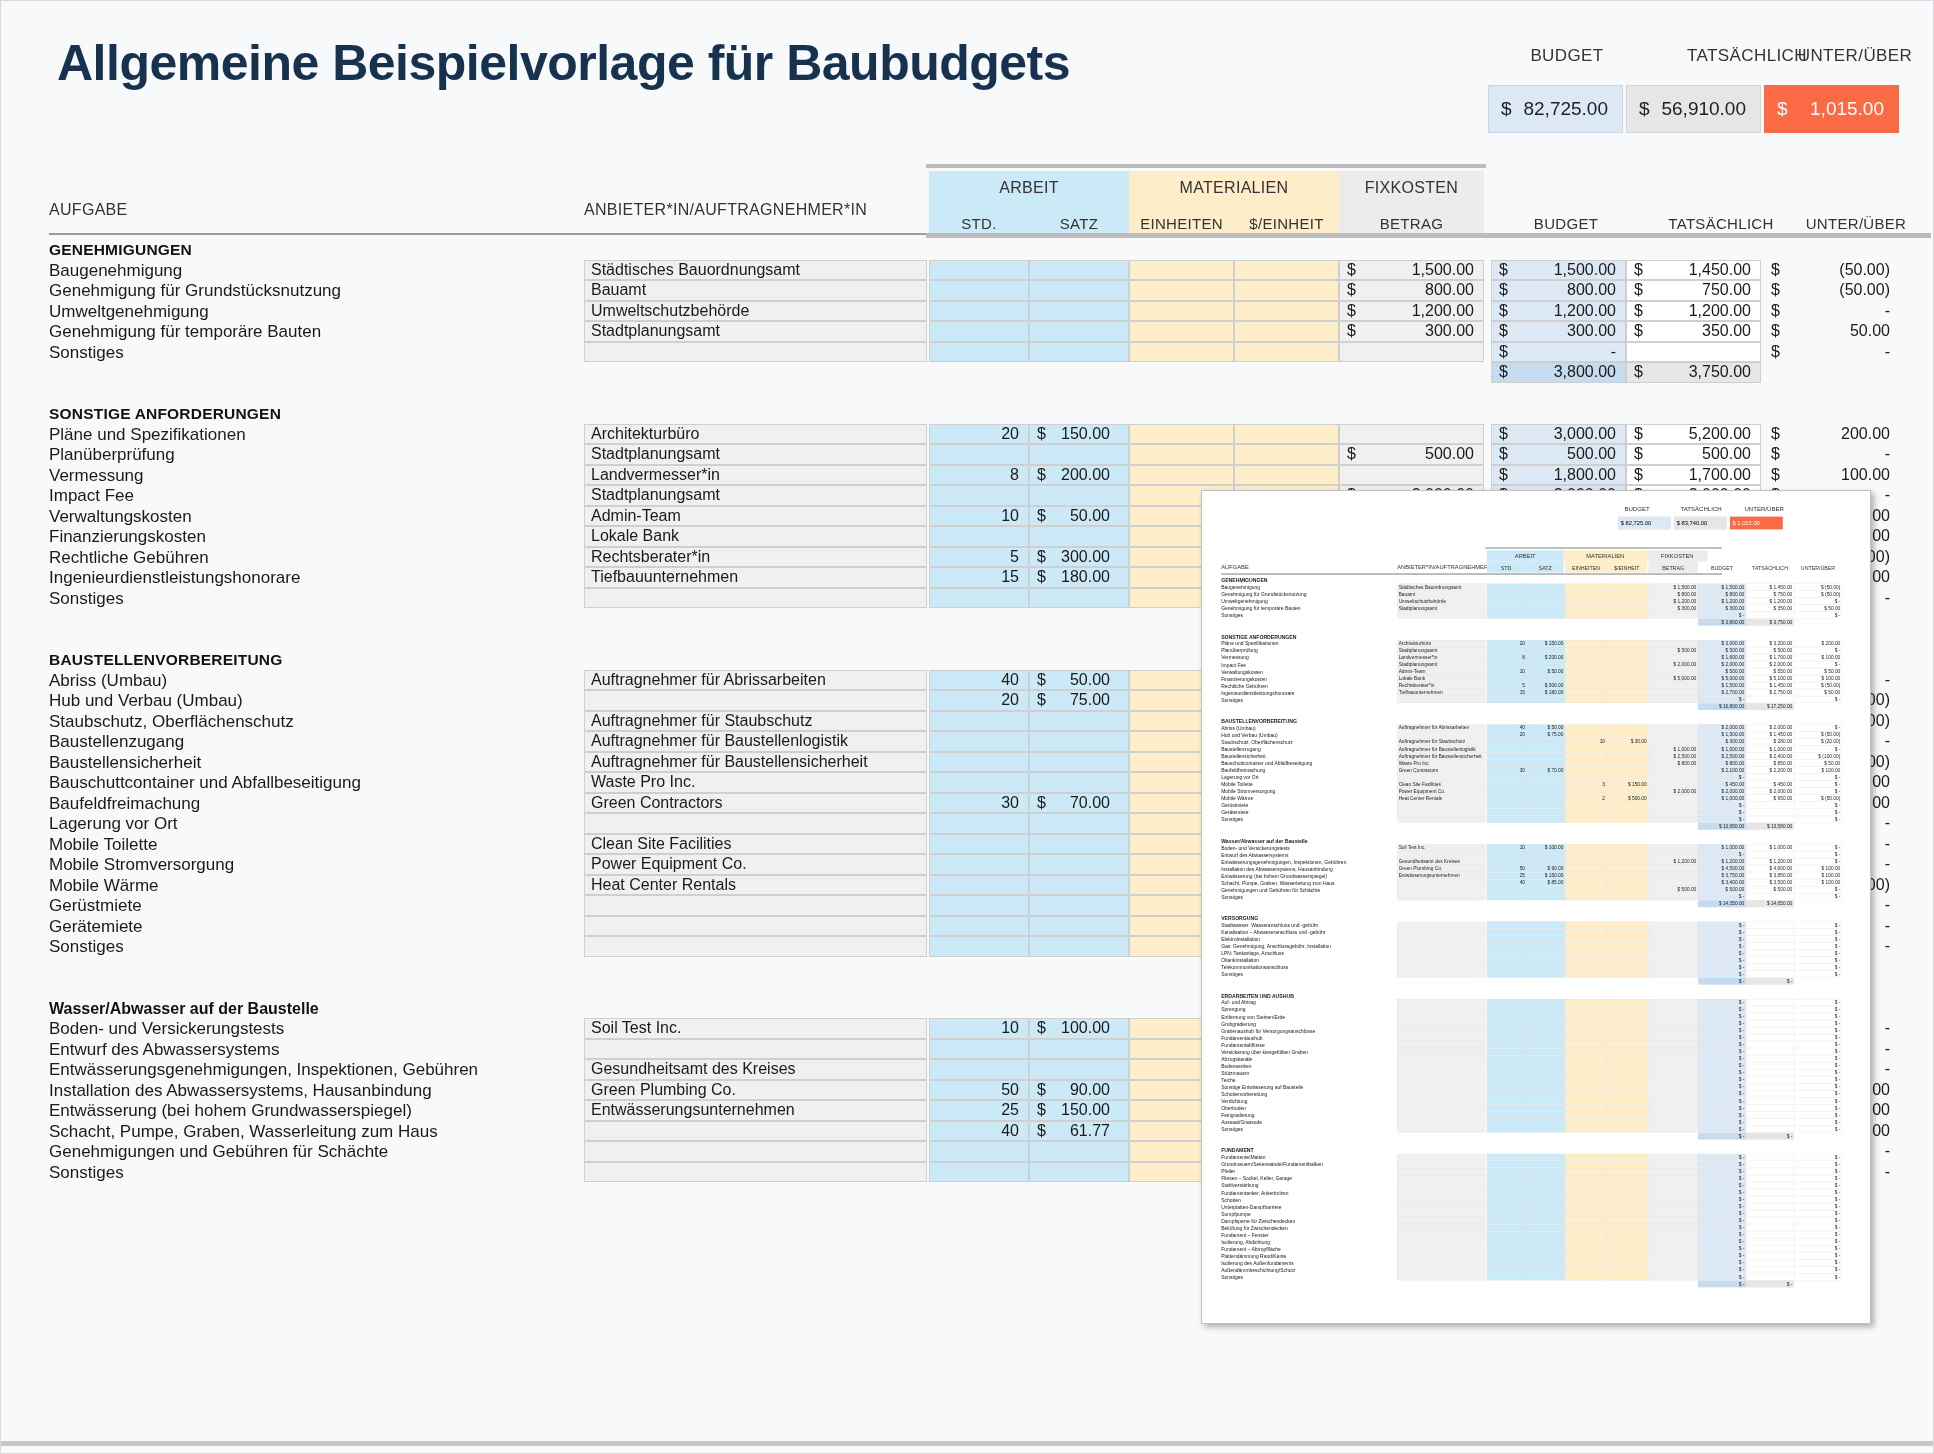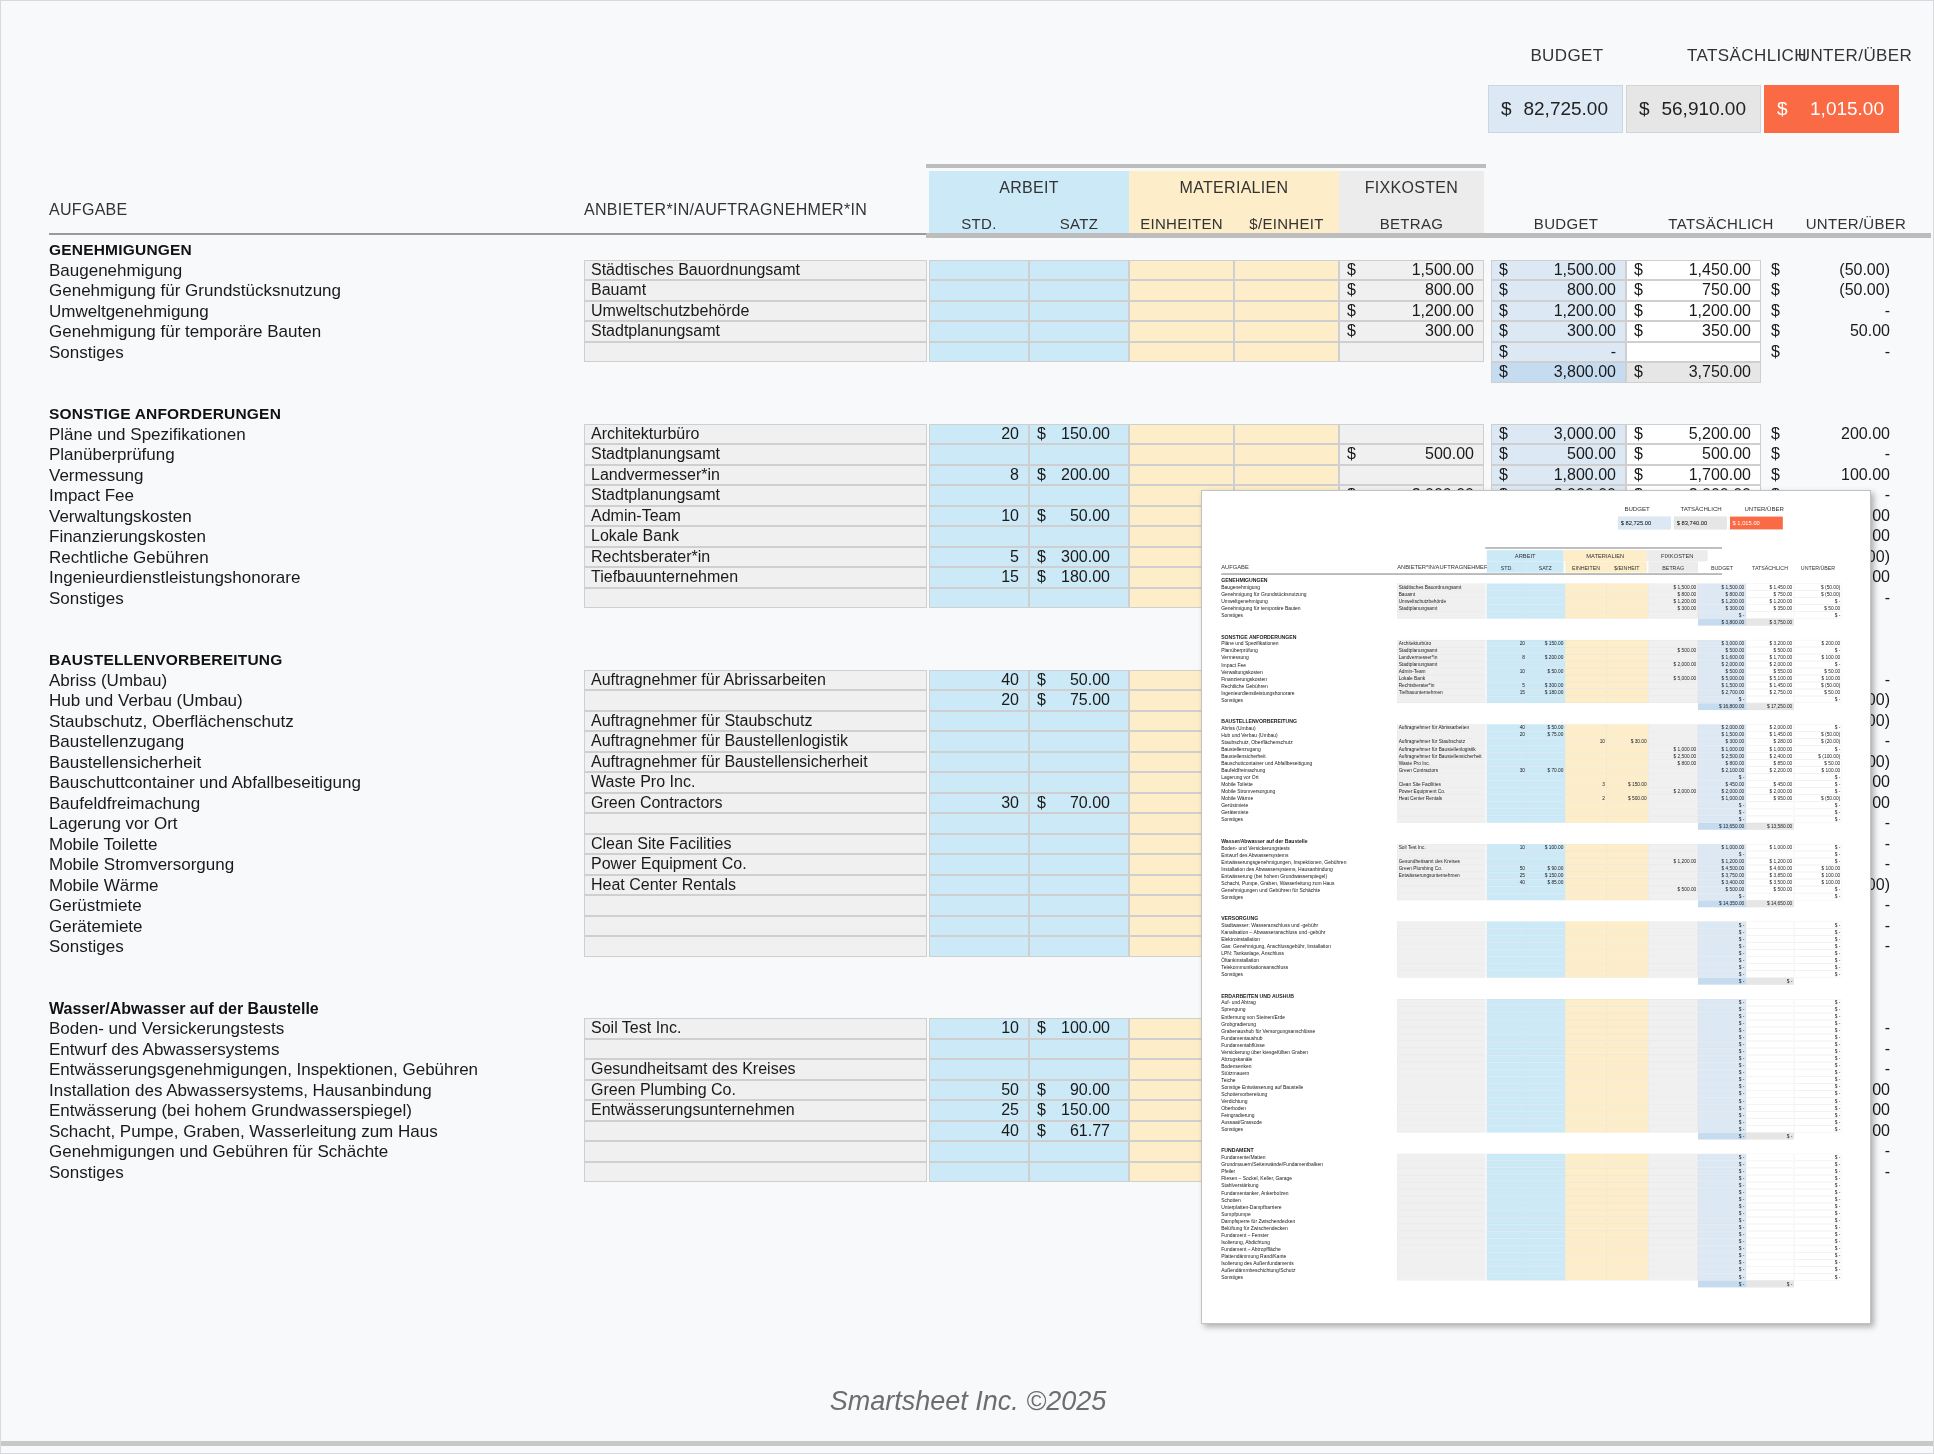--- a/index.html
+++ b/index.html
@@ -89,20 +89,21 @@
   .ov-task{position:absolute;font-size:7px;color:#1a1a1a;white-space:nowrap;}
   .ov-sect{font-weight:bold;font-size:6.8px;}
   .ov-sum{position:absolute;height:15px;box-sizing:border-box;display:flex;align-items:center;font-size:7px;}
 </style>
 </head>
 <body>
 
 <div class="page">
   <div class="sheet">
 
+    <div class="title">Allgemeine Beispielvorlage für Baubudgets</div>
 
     <div class="sumhead" style="left:1481px;width:170px;">BUDGET</div>
     <div class="sumhead" style="left:1651px;width:190px;">TATSÄCHLICH</div>
     <div class="sumhead" style="left:1774px;width:160px;">UNTER/ÜBER</div>
 
     <div class="sumbox sb1" style="left:1487px;width:135px;">
       <span class="cur">$</span>
       <span class="val">82,725.00</span>
     </div>
     <div class="sumbox sb2" style="left:1625px;width:135px;">
@@ -1398,21 +1399,20 @@
           </span>
         </div>
         <div class="cell tot t-grey" style="left: 1625px; width: 135px; top: 1181px;">
           <span class="money">
             <span class="cur">$</span>
             <span class="v">14,650.00</span>
           </span>
         </div>
       </div>
 
-    <div class="footer">Smartsheet Inc. ©2025</div>
     <div class="botline"></div>
 
     <div class="overlay">
       <div class="ov-inner" id="ov-root">
           <div class="ov-title" style="left: 2640px; top: 90px; font-size: 38px;">BUDGET</div>
           <div class="ov-title" style="left: 2990px; top: 90px; font-size: 38px;">TATSÄCHLICH</div>
           <div class="ov-title" style="left: 3390px; top: 90px; font-size: 38px;">UNTER/ÜBER</div>
           <div class="ov-sum" style="left: 2600px; top: 160px; width: 330px; height: 80px; background: rgb(220, 233, 245); border: 1px solid rgb(201, 214, 227); font-size: 36px; padding-left: 16px;">$   82,725.00</div>
           <div class="ov-sum" style="left: 2950px; top: 160px; width: 330px; height: 80px; background: rgb(230, 230, 230); border: 1px solid rgb(212, 212, 212); font-size: 36px; padding-left: 16px;">$   83,740.00</div>
           <div class="ov-sum" style="left: 3300px; top: 160px; width: 330px; height: 80px; background: rgb(250, 106, 69); color: rgb(255, 255, 255); font-size: 36px; padding-left: 16px;">$   1,015.00</div>

